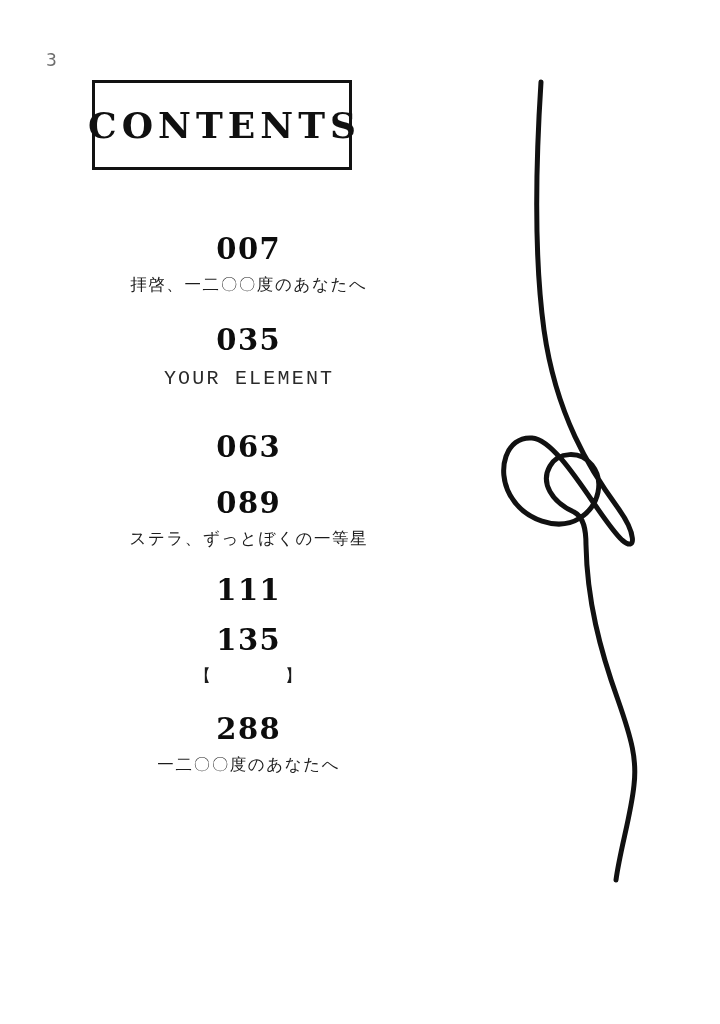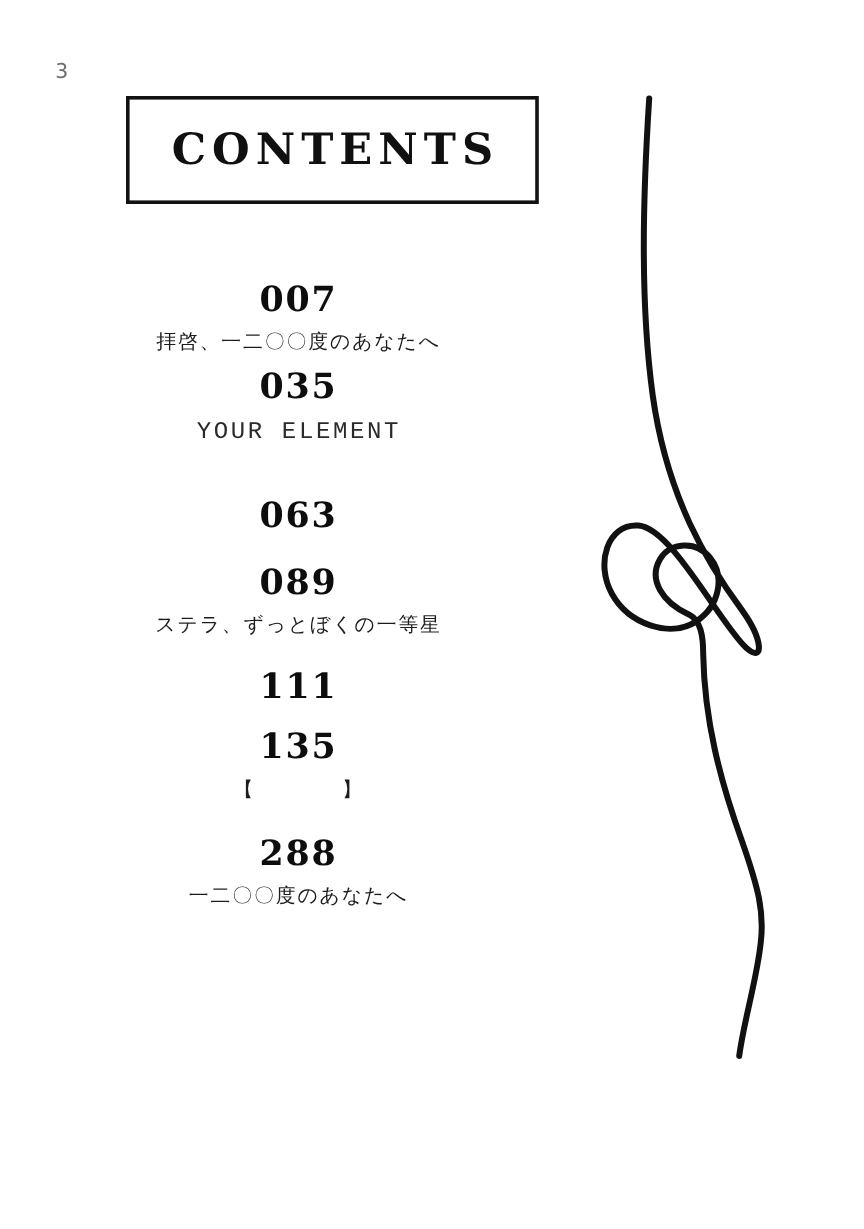--- a/index.html
+++ b/index.html
@@ -33,23 +33,23 @@
     font-size: 17px;
     font-weight: 400;
     color: #6d6d6d;
     letter-spacing: 0.5px;
     line-height: 1;
   }
 
   
   .heading-box {
     position: absolute;
-    left: 105px;
+    left: 92px;
     top: 80px;
-    width: 344px;
+    width: 260px;
     height: 90px;
     box-sizing: border-box;
     border: 3px solid #121212;
     display: flex;
     align-items: center;
     justify-content: center;
     background: #ffffff;
   }
   .heading-title {
     font-family: "DejaVu Serif", "Liberation Serif", serif;
@@ -102,21 +102,21 @@
     color: #2a2a2a;
   }
   .entry-title.bracketed {
     font-family: "DejaVu Sans", "Liberation Sans", sans-serif;
     letter-spacing: 1.6px;
     white-space: pre;
   }
   .entry-title .line { display: block; }
 
   
-  .toc-entry[data-row="0"] { margin-bottom: 6px; }
+  .toc-entry[data-row="0"] { margin-bottom: 24px; }
   .toc-entry[data-row="1"] { margin-bottom: 34px; }
   .toc-entry[data-row="2"] { margin-bottom: 22px; }
   .toc-entry[data-row="3"] { margin-bottom: 20px; }
   .toc-entry[data-row="4"] { }
   .toc-entry[data-row="5"] { margin-bottom: 22px; }
 
   
   .ornament {
     position: absolute;
     left: 440px;

